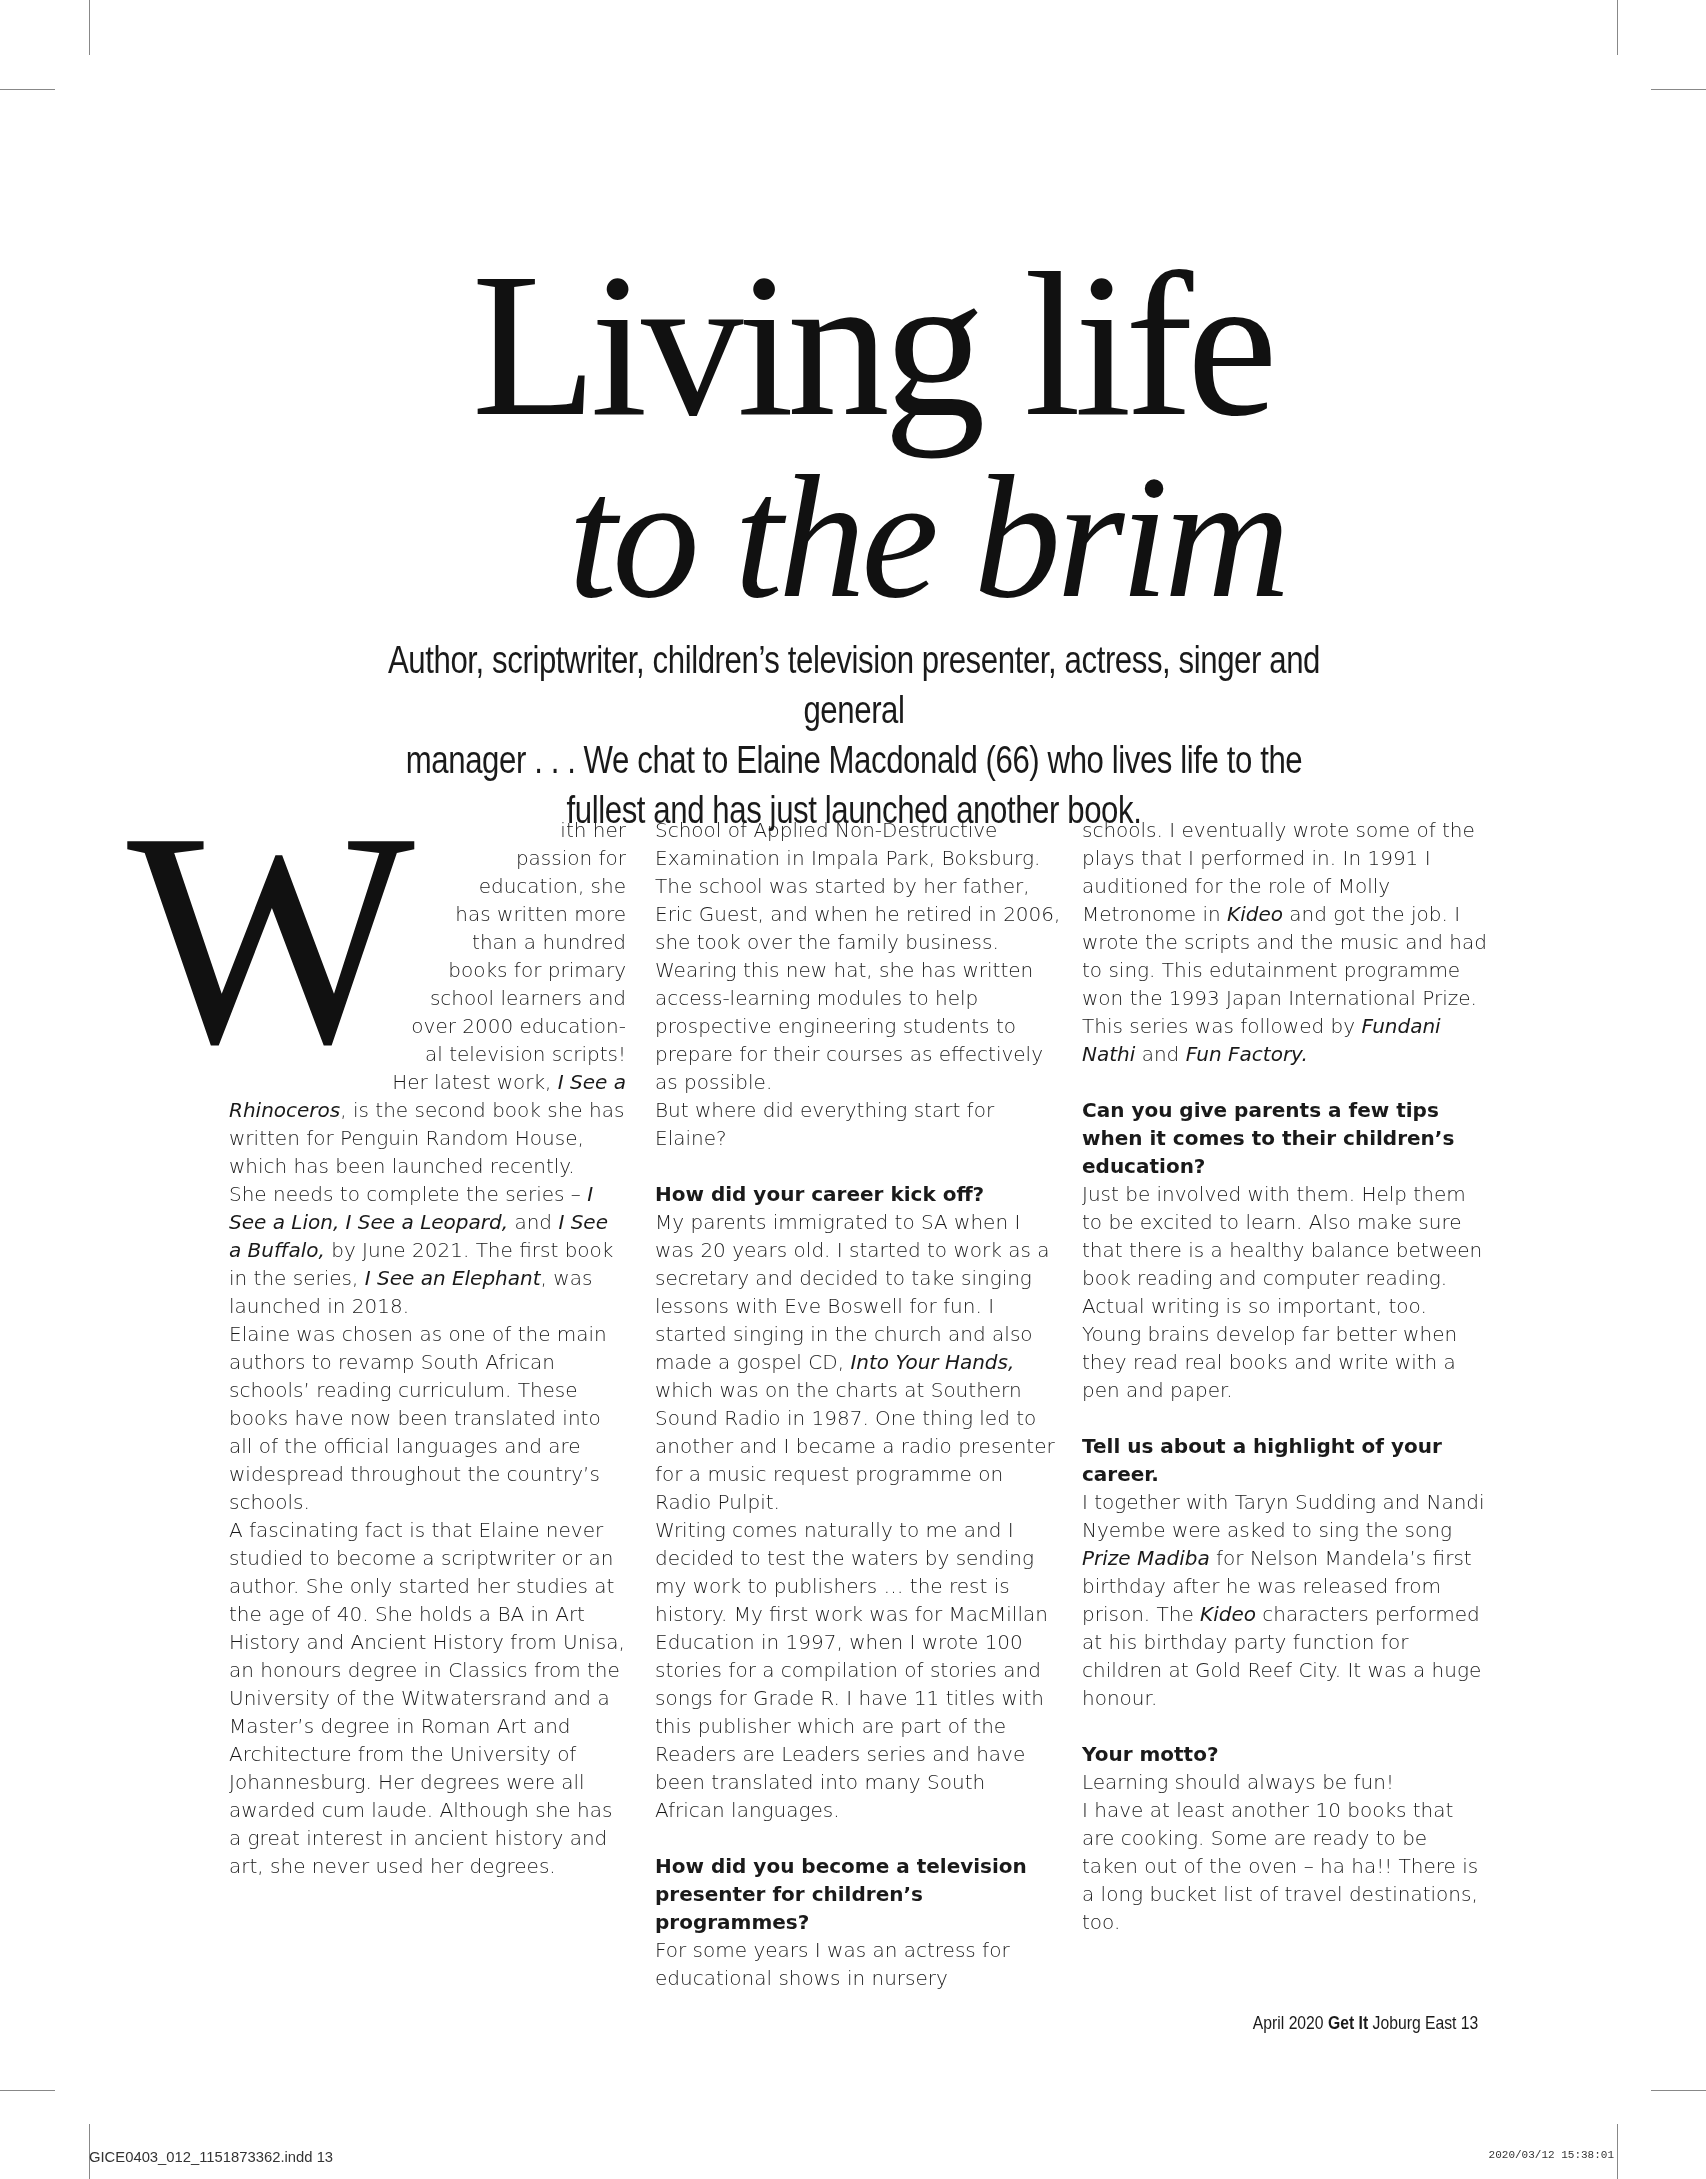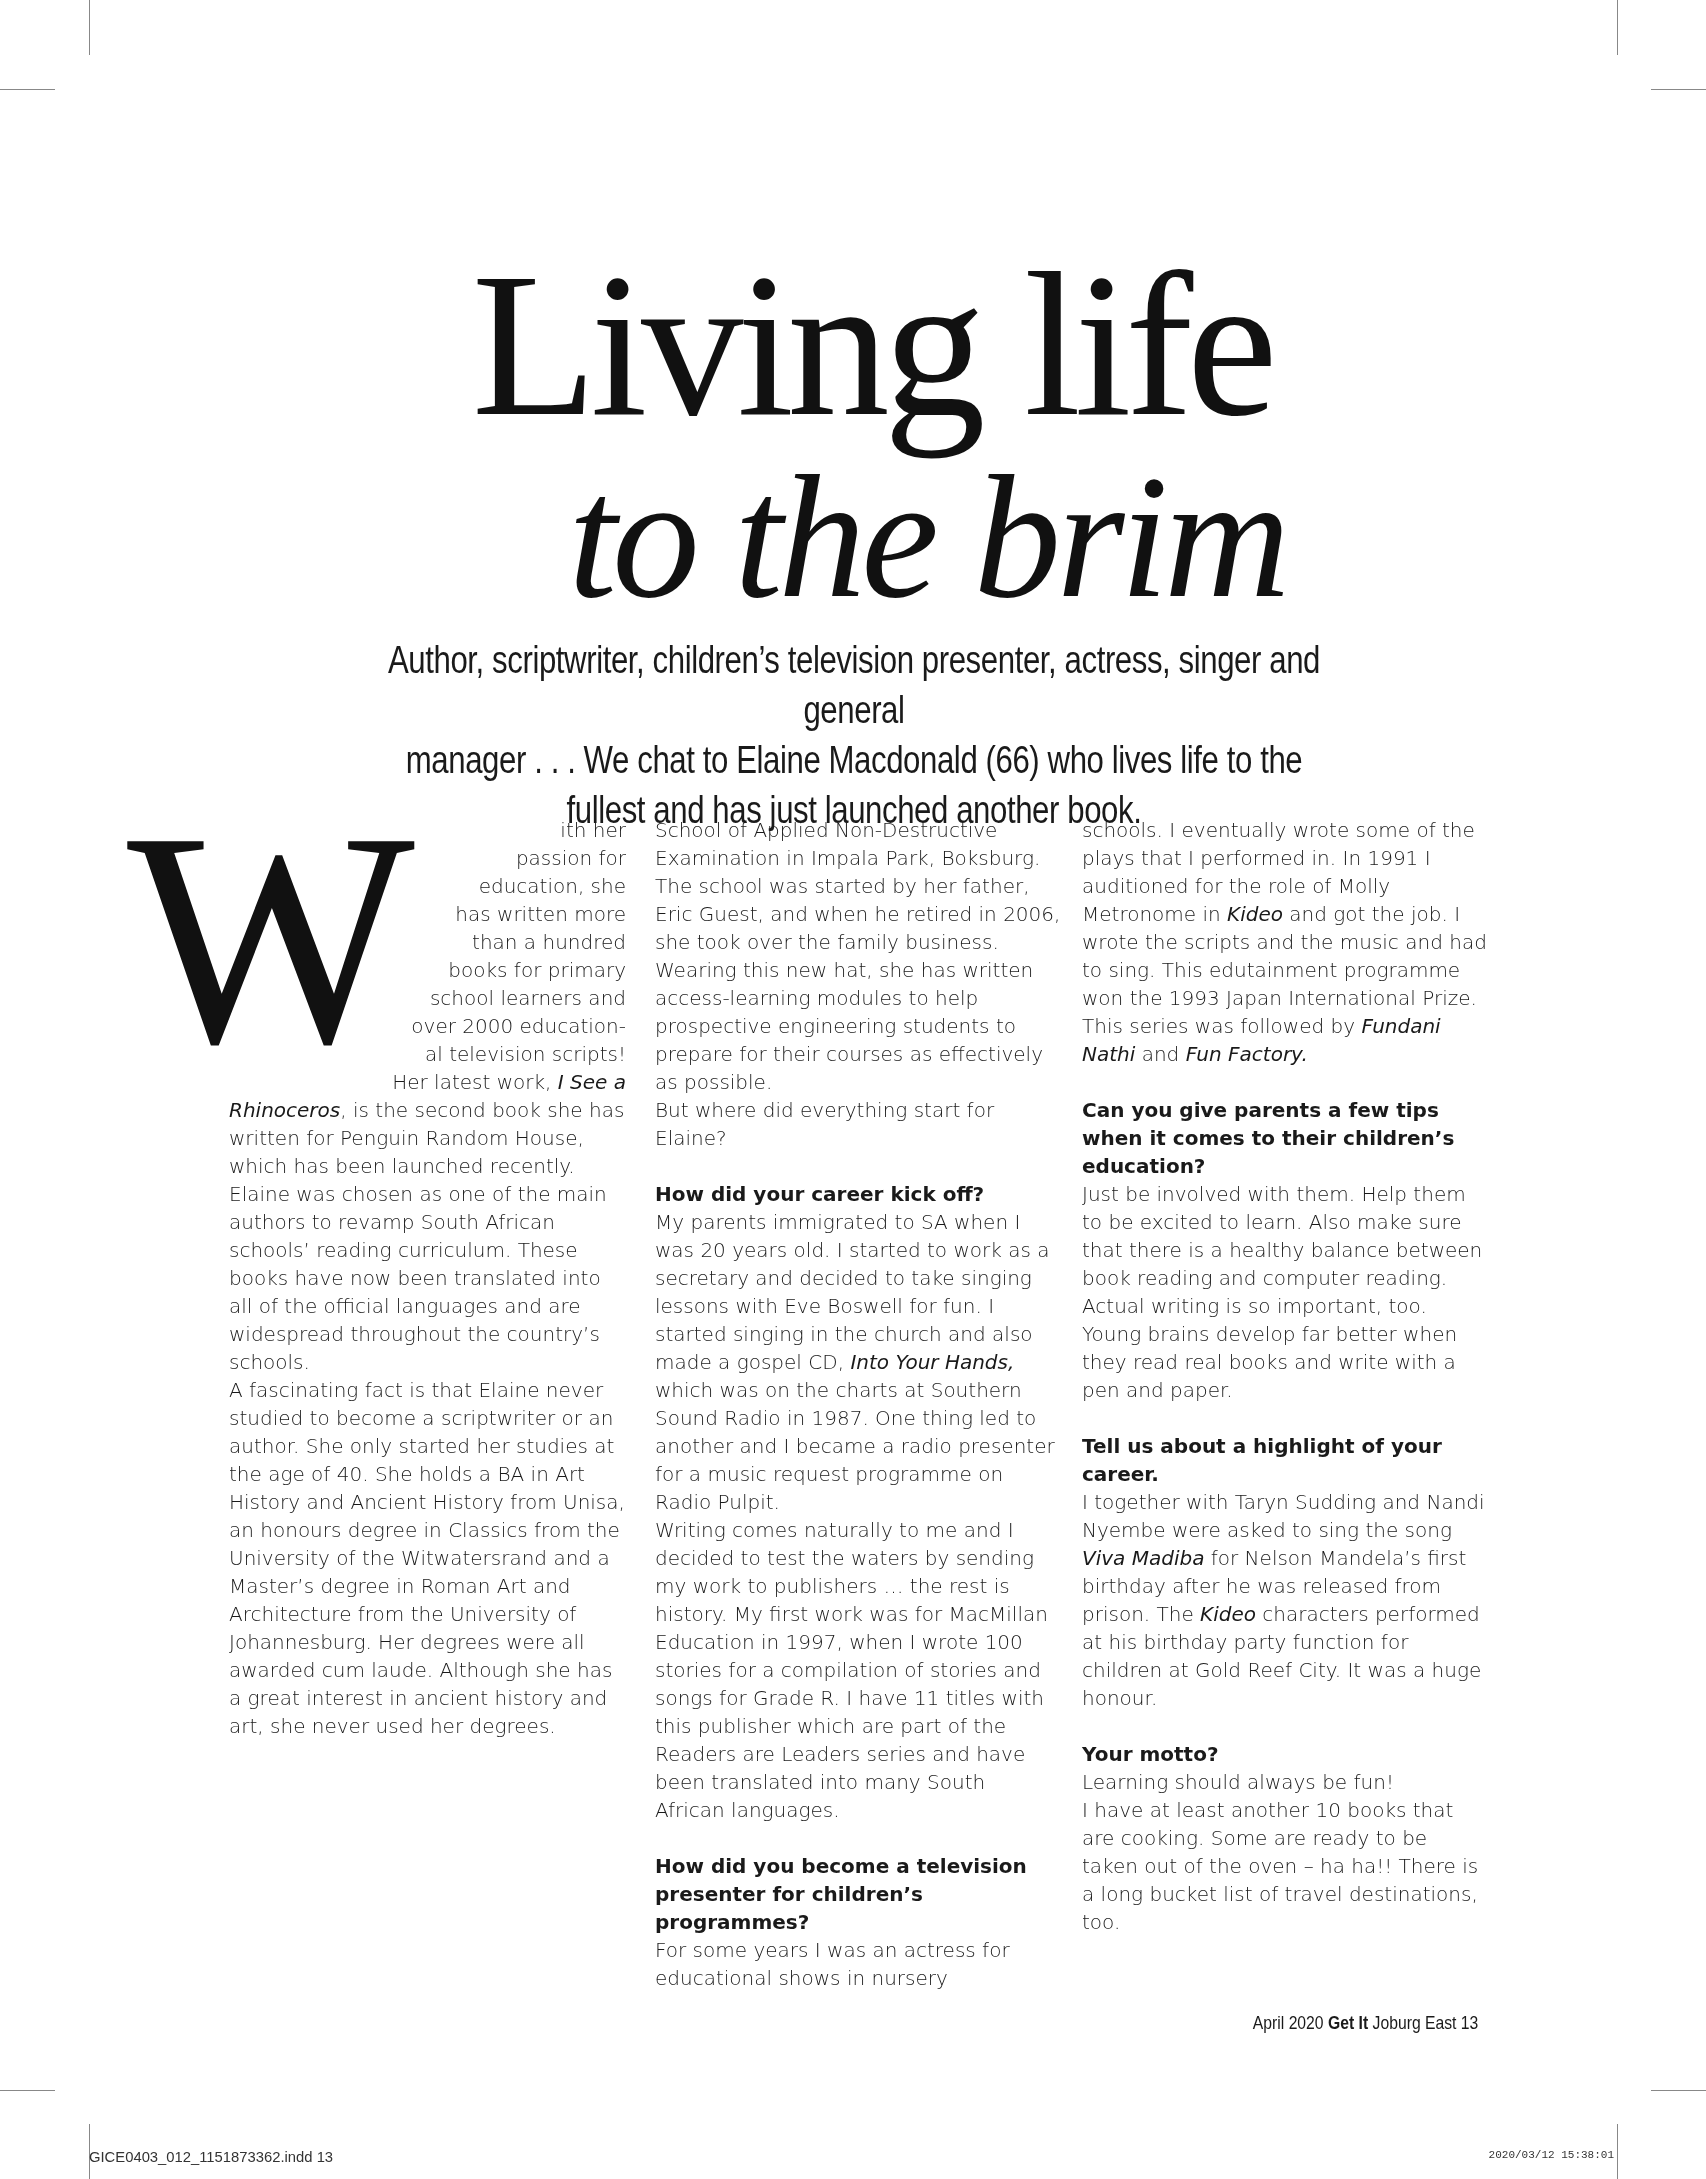--- a/index.html
+++ b/index.html
@@ -78,40 +78,41 @@
     <div>education, she</div>
     <div>has written more</div>
     <div>than a hundred</div>
     <div>books for primary</div>
     <div>school learners and</div>
     <div>over 2000 education-</div>
     <div>al television scripts!</div>
     <div><span>Her latest work, </span><em>I See a</em></div>
   </div>
   <p style="clear:both;"><em>Rhinoceros</em><span>, is the second book she has written for Penguin Random House, which has been launched recently.</span></p>
+  <p><span>She needs to complete the series – </span><em>I See a Lion, I See a Leopard,</em><span> and </span><em>I See a Buffalo,</em><span> by June 2021. The first book in the series, </span><em>I See an Elephant</em><span>, was launched in 2018.</span></p>
   <p>Elaine was chosen as one of the main authors to revamp South African schools’ reading curriculum. These books have now been translated into all of the official languages and are widespread throughout the country’s schools.</p>
   <p>A fascinating fact is that Elaine never studied to become a scriptwriter or an author. She only started her studies at the age of 40. She holds a BA in Art History and Ancient History from Unisa, an honours degree in Classics from the University of the Witwatersrand and a Master’s degree in Roman Art and Architecture from the University of Johannesburg. Her degrees were all awarded cum laude. Although she has a great interest in ancient history and art, she never used her degrees.</p>
 </div>
 
 <div class="col col2">
   <p>School of Applied Non-Destructive Examination in Impala Park, Boksburg. The school was started by her father, Eric Guest, and when he retired in 2006, she took over the family business. Wearing this new hat, she has written access-learning modules to help prospective engineering students to prepare for their courses as effectively as possible.</p>
   <p>But where did everything start for Elaine?</p>
   <p class="q">How did your career kick off?</p>
   <p><span>My parents immigrated to SA when I was 20 years old. I started to work as a secretary and decided to take singing lessons with Eve Boswell for fun. I started singing in the church and also made a gospel CD, </span><em>Into Your Hands,</em><span> which was on the charts at Southern Sound Radio in 1987. One thing led to another and I became a radio presenter for a music request programme on Radio Pulpit.</span></p>
   <p>Writing comes naturally to me and I decided to test the waters by sending my work to publishers … the rest is history. My first work was for MacMillan Education in 1997, when I wrote 100 stories for a compilation of stories and songs for Grade R. I have 11 titles with this publisher which are part of the Readers are Leaders series and have been translated into many South African languages.</p>
   <p class="q">How did you become a television presenter for children’s programmes?</p>
   <p>For some years I was an actress for educational shows in nursery</p>
 </div>
 
 <div class="col col3">
   <p><span>schools. I eventually wrote some of the plays that I performed in. In 1991 I auditioned for the role of Molly Metronome in </span><em>Kideo</em><span> and got the job. I wrote the scripts and the music and had to sing. This edutainment programme won the 1993 Japan International Prize. This series was followed by </span><em>Fundani Nathi</em><span> and </span><em>Fun Factory.</em></p>
   <p class="q">Can you give parents a few tips when it comes to their children’s education?</p>
   <p>Just be involved with them. Help them to be excited to learn. Also make sure that there is a healthy balance between book reading and computer reading. Actual writing is so important, too. Young brains develop far better when they read real books and write with a pen and paper.</p>
   <p class="q">Tell us about a highlight of your career.</p>
-  <p><span>I together with Taryn Sudding and Nandi Nyembe were asked to sing the song </span><em>Viva Madiba</em><span> for Nelson Mandela’s first birthday after he was released from prison. The </span><em>Kideo</em><span> characters performed at his birthday party function for children at Gold Reef City. It was a huge honour.</span></p>
+  <p><span>I together with Taryn Sudding and Nandi Nyembe were asked to sing the song </span><em>Prize Madiba</em><span> for Nelson Mandela’s first birthday after he was released from prison. The </span><em>Kideo</em><span> characters performed at his birthday party function for children at Gold Reef City. It was a huge honour.</span></p>
   <p class="q">Your motto?</p>
   <p>Learning should always be fun!</p>
   <p>I have at least another 10 books that are cooking. Some are ready to be taken out of the oven – ha ha!! There is a long bucket list of travel destinations, too.</p>
 </div>
 
 <div class="footer">
   <span>April 2020 </span><b>Get It</b><span> Joburg East 13</span>
 </div>
 
 <div class="slug-left">GICE0403_012_1151873362.indd   13</div>

